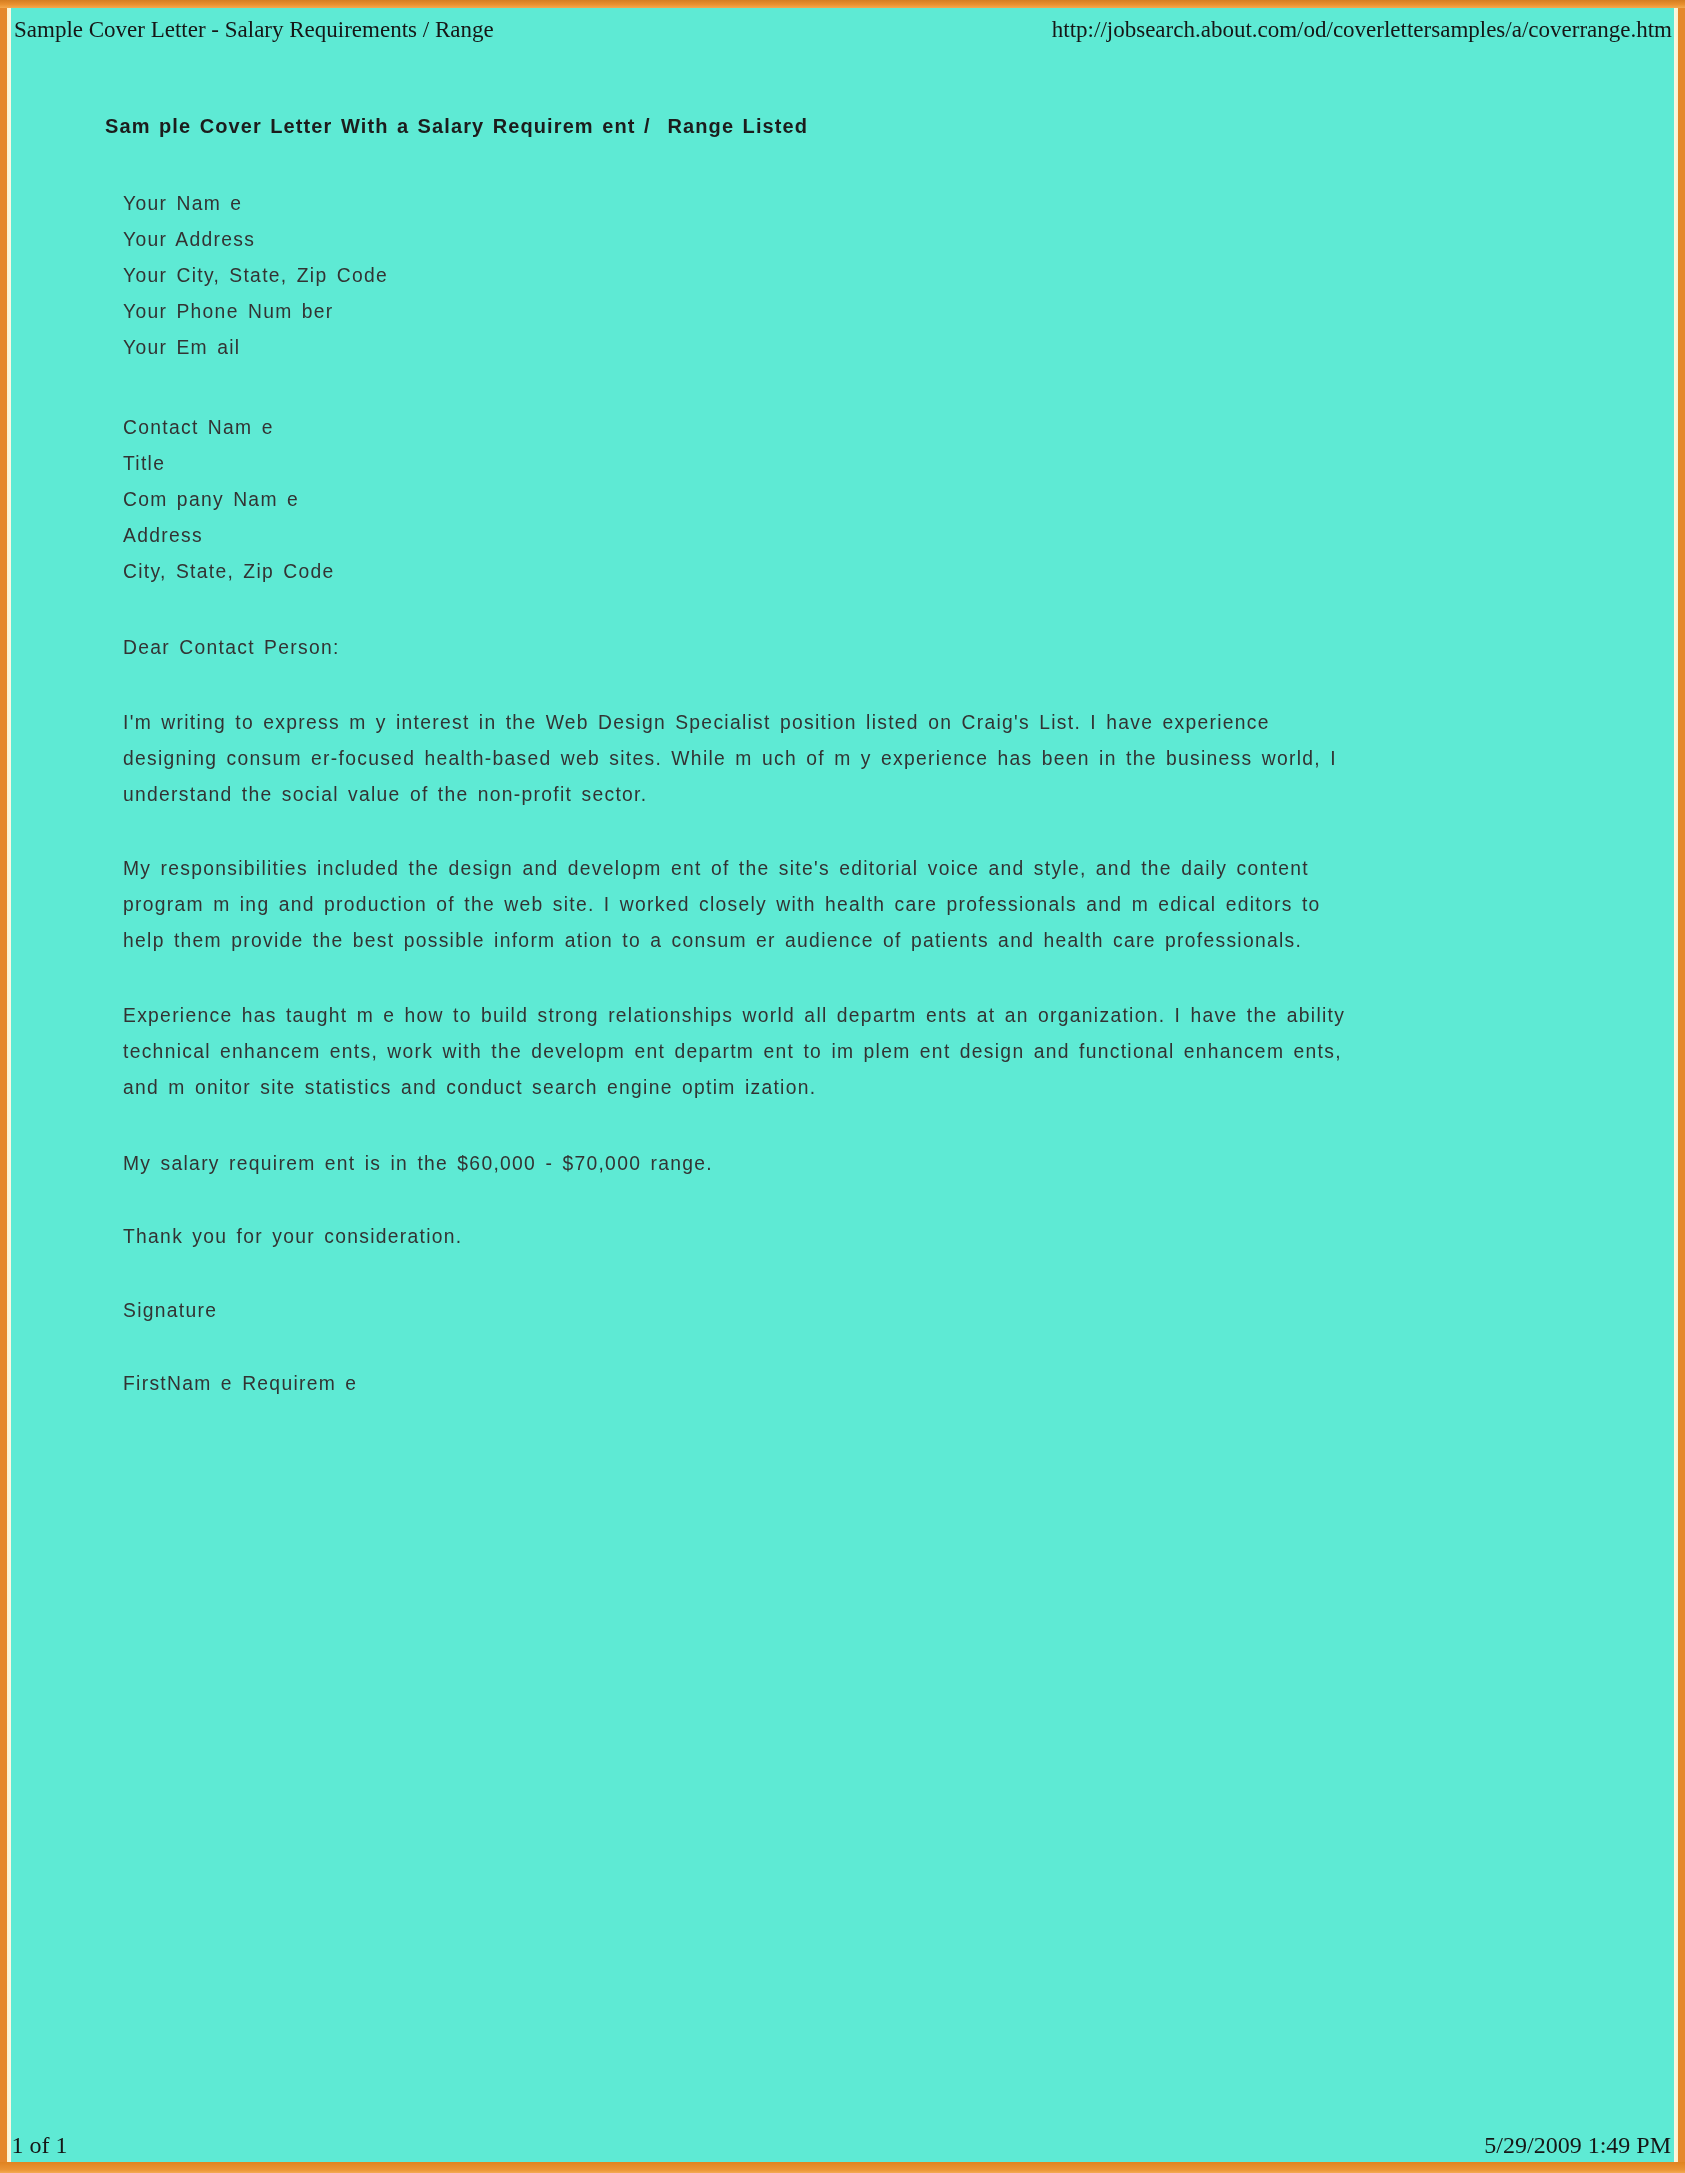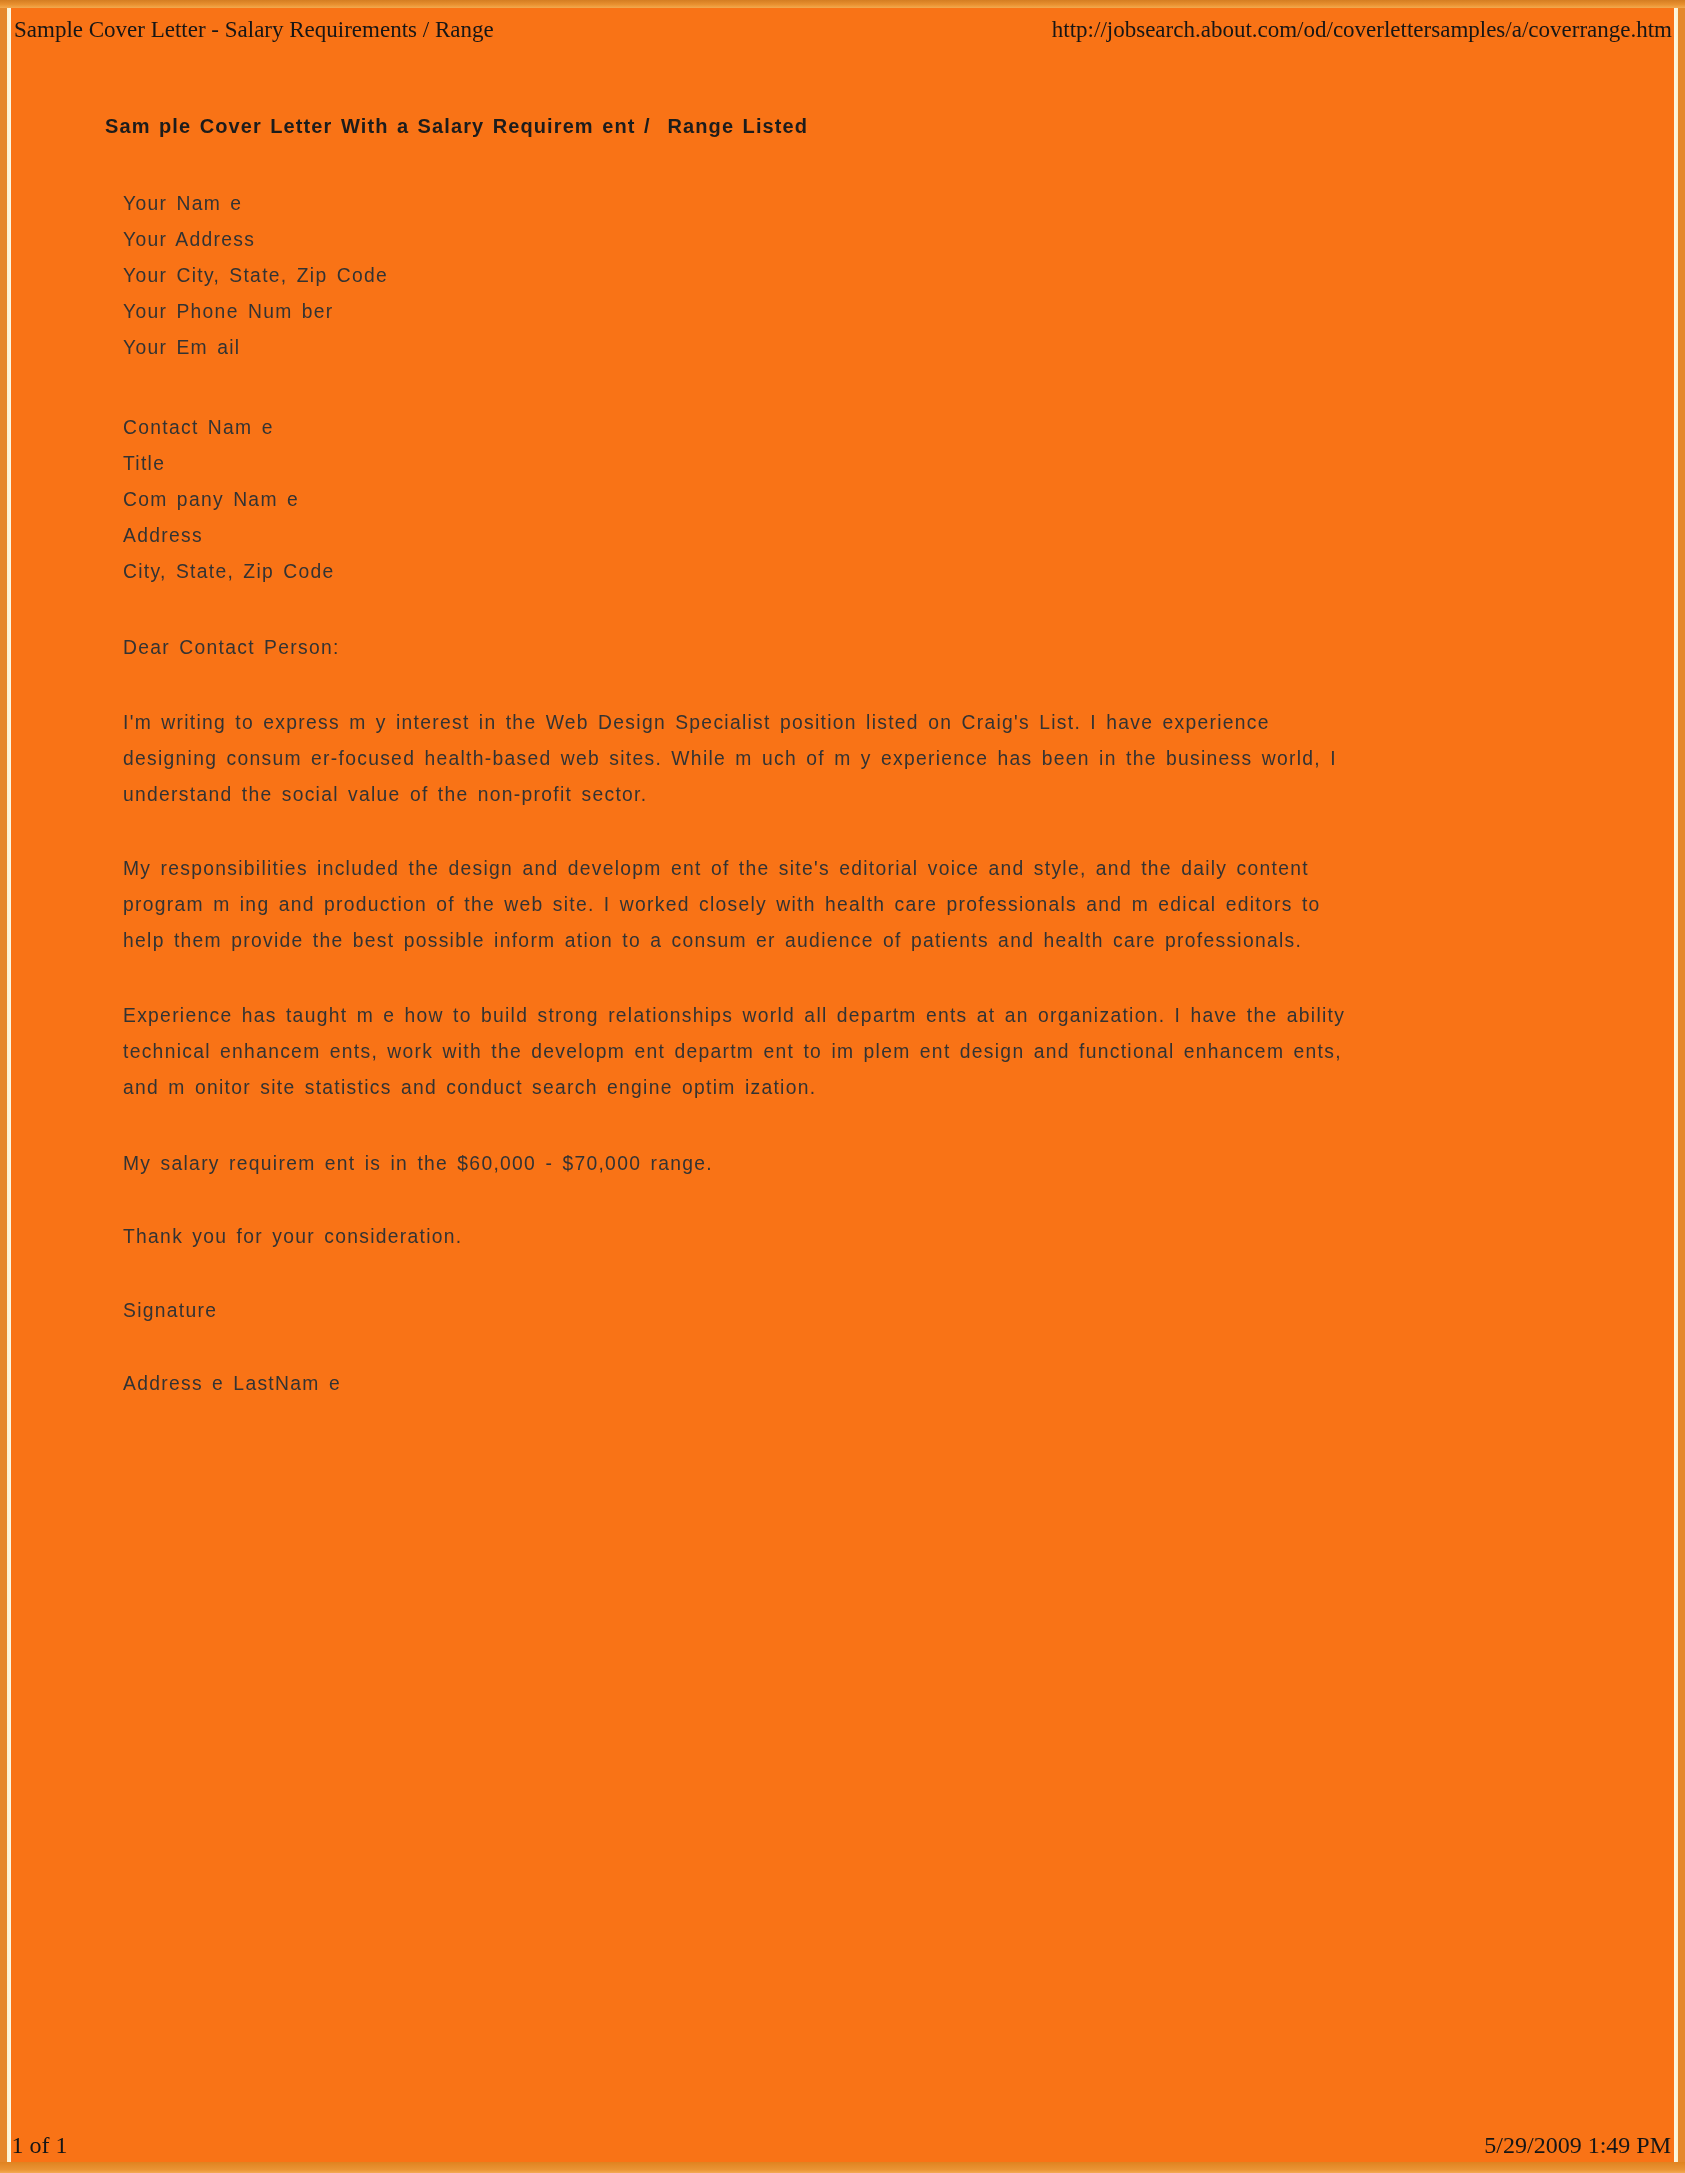--- a/index.html
+++ b/index.html
@@ -7,21 +7,21 @@
     width: 1685px;
     height: 2173px;
     background: #fafafa;
     font-family: "Liberation Sans", sans-serif;
     overflow: hidden;
   }
   .print-page {
     position: relative;
     width: 1685px;
     height: 2173px;
-    background: #f97316;
+    background: #5eead4;
   }
   
   .edge-top {
     position: absolute; top: 0; left: 0; right: 0; height: 8px;
     background: linear-gradient(180deg, #d47d22 0%, #e8902f 55%, #f3a94e 100%);
     z-index: 3;
   }
   .edge-bottom {
     position: absolute; bottom: 0; left: 0; right: 0; height: 11.4px;
     background: linear-gradient(180deg, #e0831f 0%, #ea9434 70%, #f3ab55 100%);
@@ -157,21 +157,21 @@
 
     <div class="block m42">
       <div class="line">Thank you for your consideration.</div>
     </div>
 
     <div class="block m43">
       <div class="line">Signature</div>
     </div>
 
     <div class="block m42">
-      <div class="line">Address e LastNam e</div>
+      <div class="line">FirstNam e Requirem e</div>
     </div>
 
   </div>
 
   <div class="chrome-footer-left">1 of 1</div>
   <div class="chrome-footer-right">5/29/2009 1:49 PM</div>
 
 </div>
 
 

